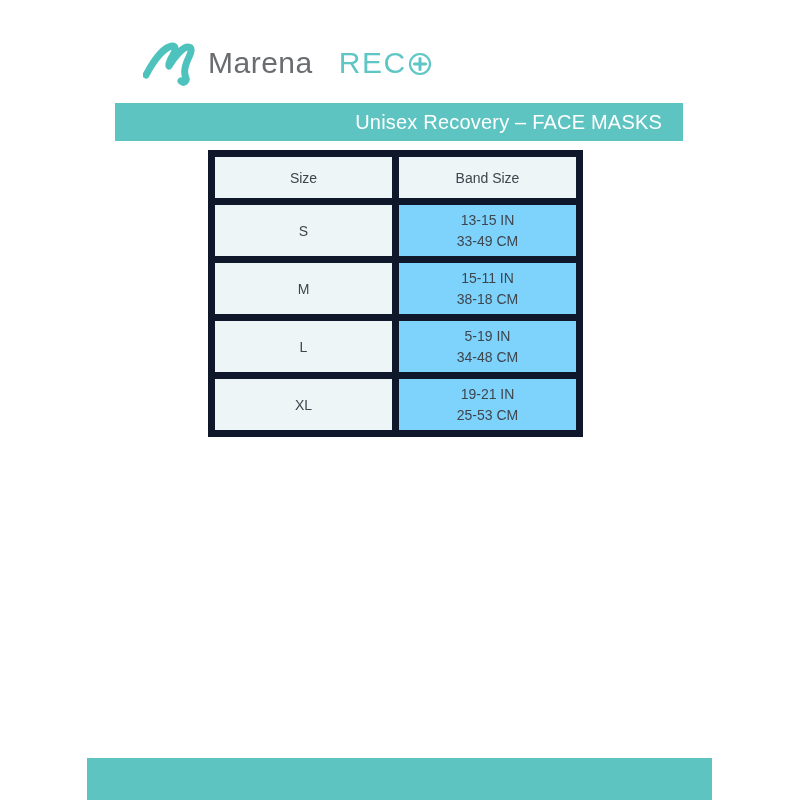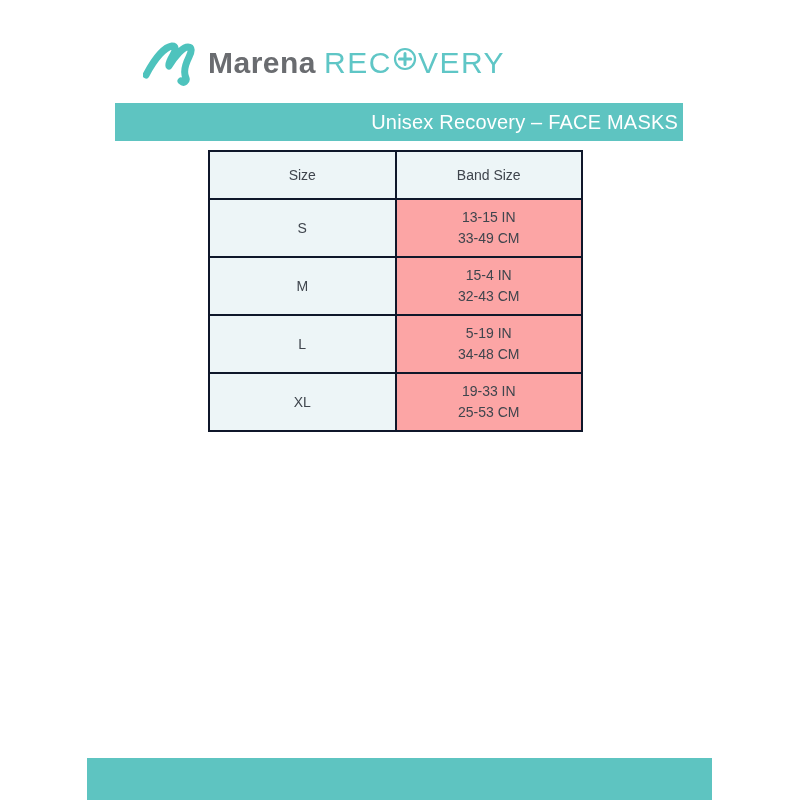--- a/index.html
+++ b/index.html
@@ -9,70 +9,70 @@
   .page { position: absolute; inset: 0; background: #ffffff; }
 
   
   .logo-row {
     position: absolute;
     left: 143px; top: 40px;
     display: flex; align-items: center;
   }
   .logo-swoosh { display: block; margin-right: 11px; }
   .brand-name {
-    font-size: 30px; color: #6a6c70; font-weight: 700;
+    font-size: 30px; color: #6a6c70; font-weight: 400;
     letter-spacing: 0.5px;
   }
   .brand-suffix {
-    margin-left: 8px;
+    margin-left: 26px;
     font-size: 30px; font-weight: 300; color: #5fc6c6;
     letter-spacing: 1.5px;
-    display: inline-flex; align-items: flex-start;
+    display: inline-flex; align-items: center;
   }
   .o-plus-icon { display: inline-block; margin: 0 1px; position: relative; top: 1px; }
 
   
   .banner {
     position: absolute;
     left: 115px; top: 103px;
     width: 568px; height: 38px;
     background: #5ec4c1;
     display: flex; align-items: center; justify-content: flex-end;
-    padding-right: 5px;
+    padding-right: 21px;
   }
   .banner-title {
     color: #ffffff; font-size: 20px; font-weight: 400; letter-spacing: 0.2px;
   }
 
   
   .size-table-wrap {
     position: absolute;
     left: 208px; top: 150px;
     width: 375px;
   }
   table.size-table {
     width: 100%;
     border-collapse: collapse;
     table-layout: fixed;
   }
   .size-table th, .size-table td {
-    border: 2px solid #0f172a;
+    border: 7px solid #0f172a;
     text-align: center;
     vertical-align: middle;
     color: #3f454d;
     font-size: 14px;
     font-weight: 400;
   }
   .size-table th {
     height: 48px;
     background: #edf5f7;
   }
   .size-table td { height: 58px; }
   .size-table td.size-cell { background: #edf5f7; }
-  .size-table td.band-cell { background: #fca5a5; line-height: 21px; }
+  .size-table td.band-cell { background: #7dd3fc; line-height: 21px; }
 
   
   .footer-bar {
     position: absolute;
     left: 87px; top: 758px;
     width: 625px; height: 42px;
     background: #5ec4c1;
   }
 </style>
 </head>
@@ -84,21 +84,20 @@
     <svg class="logo-swoosh" width="54" height="46" viewBox="0 0 54 46" aria-hidden="true">
       <path d="M3 35 C 12 18, 22 7, 29 6 C 33 6, 33 10, 30 15 C 27 20, 25 25, 26 26 C 32 16, 40 7, 45 7 C 49 7, 49 11, 46 17 C 42 25, 40 32, 43 38 C 44 41, 41 44, 38 41" fill="none" stroke="#4ec3bd" stroke-width="7" stroke-linecap="round" stroke-linejoin="round"></path>
     </svg>
     <span class="brand-name">Marena</span>
     <span class="brand-suffix">
         <span>REC</span>
         <svg class="o-plus-icon" width="24" height="24" viewBox="0 0 24 24" aria-hidden="true">
         <circle cx="12" cy="12" r="10" fill="none" stroke="#5fc6c6" stroke-width="2.2"></circle>
         <path d="M12 6.4 V17.6 M6.4 12 H17.6" stroke="#5fc6c6" stroke-width="3" stroke-linecap="round"></path>
       </svg>
-        <span>VERY</span>
       </span>
   </div>
 
   <div class="banner">
     <span class="banner-title">Unisex Recovery – FACE MASKS</span>
   </div>
 
   <div class="size-table-wrap">
     <table class="size-table">
       <thead>
@@ -111,35 +110,35 @@
         <tr>
           <td class="size-cell">S</td>
           <td class="band-cell">
             <div>13-15 IN</div>
             <div>33-49 CM</div>
           </td>
         </tr>
         <tr>
           <td class="size-cell">M</td>
           <td class="band-cell">
-            <div>15-4 IN</div>
-            <div>32-43 CM</div>
+            <div>15-11 IN</div>
+            <div>38-18 CM</div>
           </td>
         </tr>
         <tr>
           <td class="size-cell">L</td>
           <td class="band-cell">
             <div>5-19 IN</div>
             <div>34-48 CM</div>
           </td>
         </tr>
         <tr>
           <td class="size-cell">XL</td>
           <td class="band-cell">
-            <div>19-33 IN</div>
+            <div>19-21 IN</div>
             <div>25-53 CM</div>
           </td>
         </tr>
       </tbody>
     </table>
   </div>
 
   <div class="footer-bar"></div>
 
 </div>

